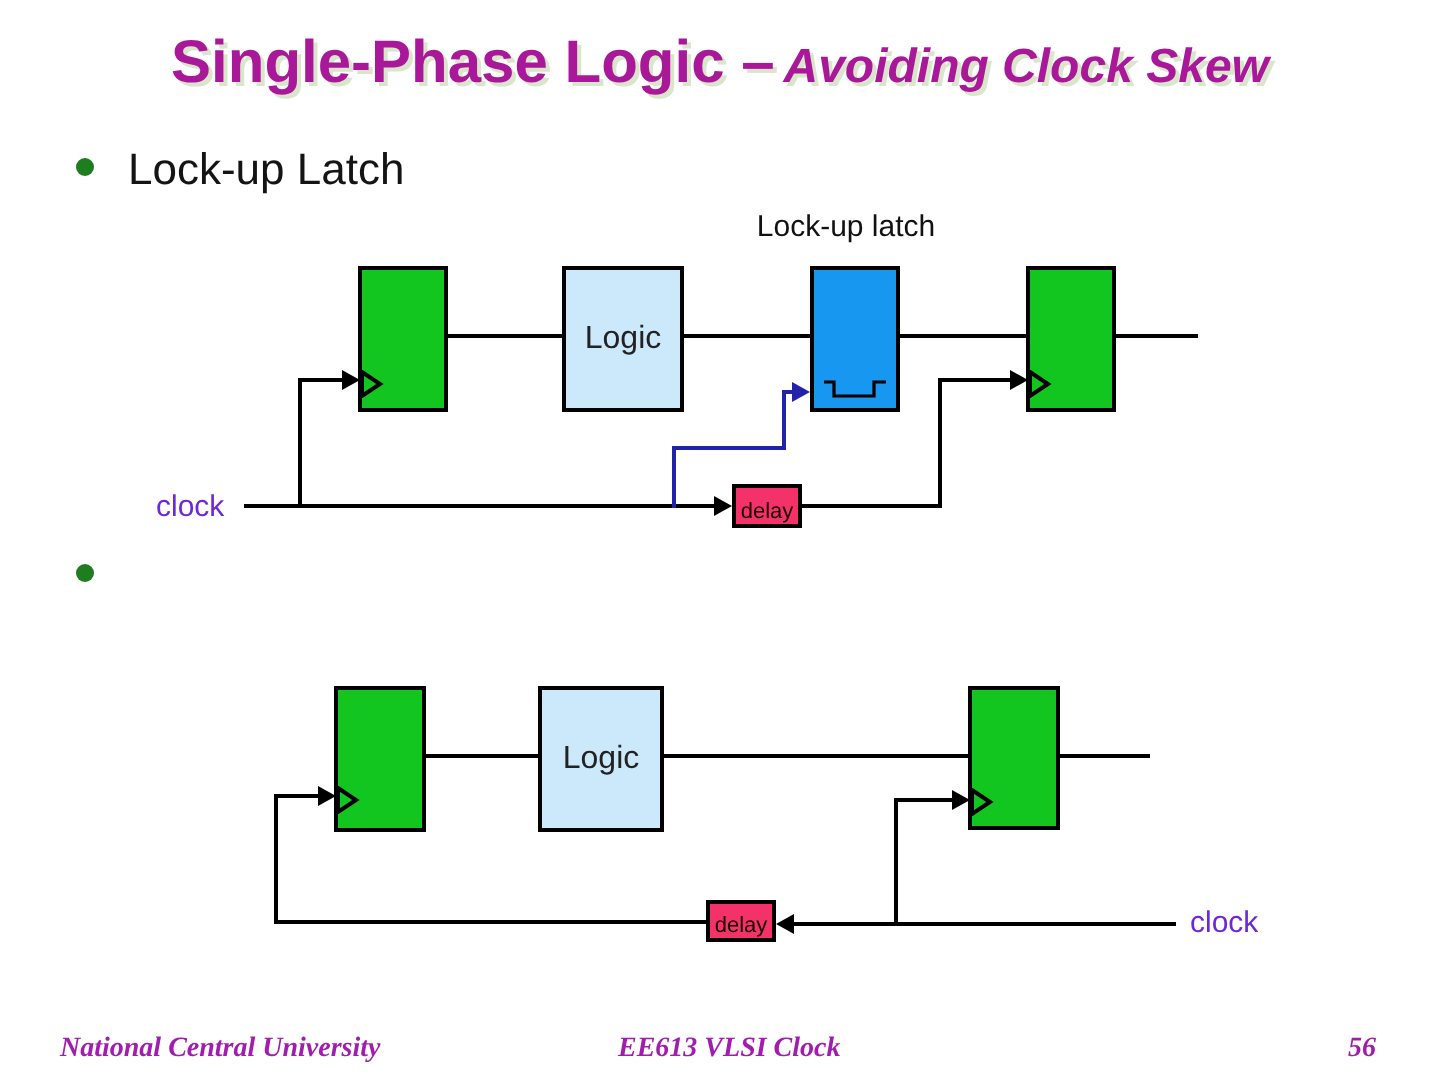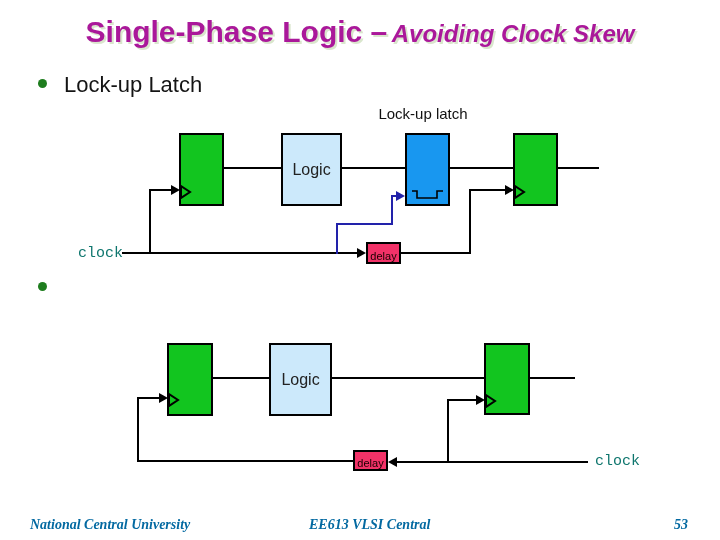--- a/index.html
+++ b/index.html
@@ -30,27 +30,27 @@
       border-top:5px solid transparent;border-bottom:5px solid transparent;
       border-right:9px solid #000;}
   .ar.navy{border-left-color:#2222aa;}
   .box{position:absolute;border:2px solid #000;box-sizing:border-box;}
   .ff{background:#12c51f;}
   .latch{background:#1897f0;}
   .logic{background:#cce9fb;display:flex;align-items:center;justify-content:center;
          font-size:16px;color:#222;}
   .delay{background:#f23268;display:flex;align-items:flex-end;justify-content:center;
          font-size:11px;color:#1a0000;}
-  .dlabel{position:absolute;font-size:15px;color:#0f766e;white-space:nowrap;font-family:Liberation Mono, monospace;}
+  .dlabel{position:absolute;font-size:15px;color:#6d28d9;white-space:nowrap;}
   .caption{position:absolute;font-size:15px;color:#111;text-align:center;white-space:nowrap;}
   .notch{position:absolute;}
   .wave{position:absolute;left:4px;top:53px;}
   
   .footer-text{position:absolute;top:517px;font-family:"Liberation Serif",serif;
-    font-style:italic;font-weight:bold;font-size:14px;color:#0369a1;white-space:nowrap;}
+    font-style:italic;font-weight:bold;font-size:14px;color:#a21caf;white-space:nowrap;}
 </style>
 </head>
 <body>
 
 <div class="slide">
 
   <div class="title">
     <span class="main">Single-Phase Logic –</span>
     <span class="sub">Avoiding Clock Skew</span>
   </div>
@@ -138,16 +138,16 @@
   <div class="box delay" style="left:353px;top:450px;width:35px;height:21px;">
     <span>delay</span>
   </div>
 
   <div class="hl" style="left:137px;top:460px;width:216px;"></div>
   <div class="vl" style="left:137px;top:398px;height:64px;"></div>
   <div class="hl" style="left:137px;top:397px;width:24px;"></div>
   <div class="ar" style="left:159px;top:393px;"></div>
 
   <div class="footer-text" style="left:30px;">National Central University</div>
-  <div class="footer-text" style="left:309px;">EE613 VLSI Central</div>
-  <div class="footer-text" style="left:674px;">53</div>
+  <div class="footer-text" style="left:309px;">EE613 VLSI Clock</div>
+  <div class="footer-text" style="left:674px;">56</div>
 
 </div>
 
 </body></html>

